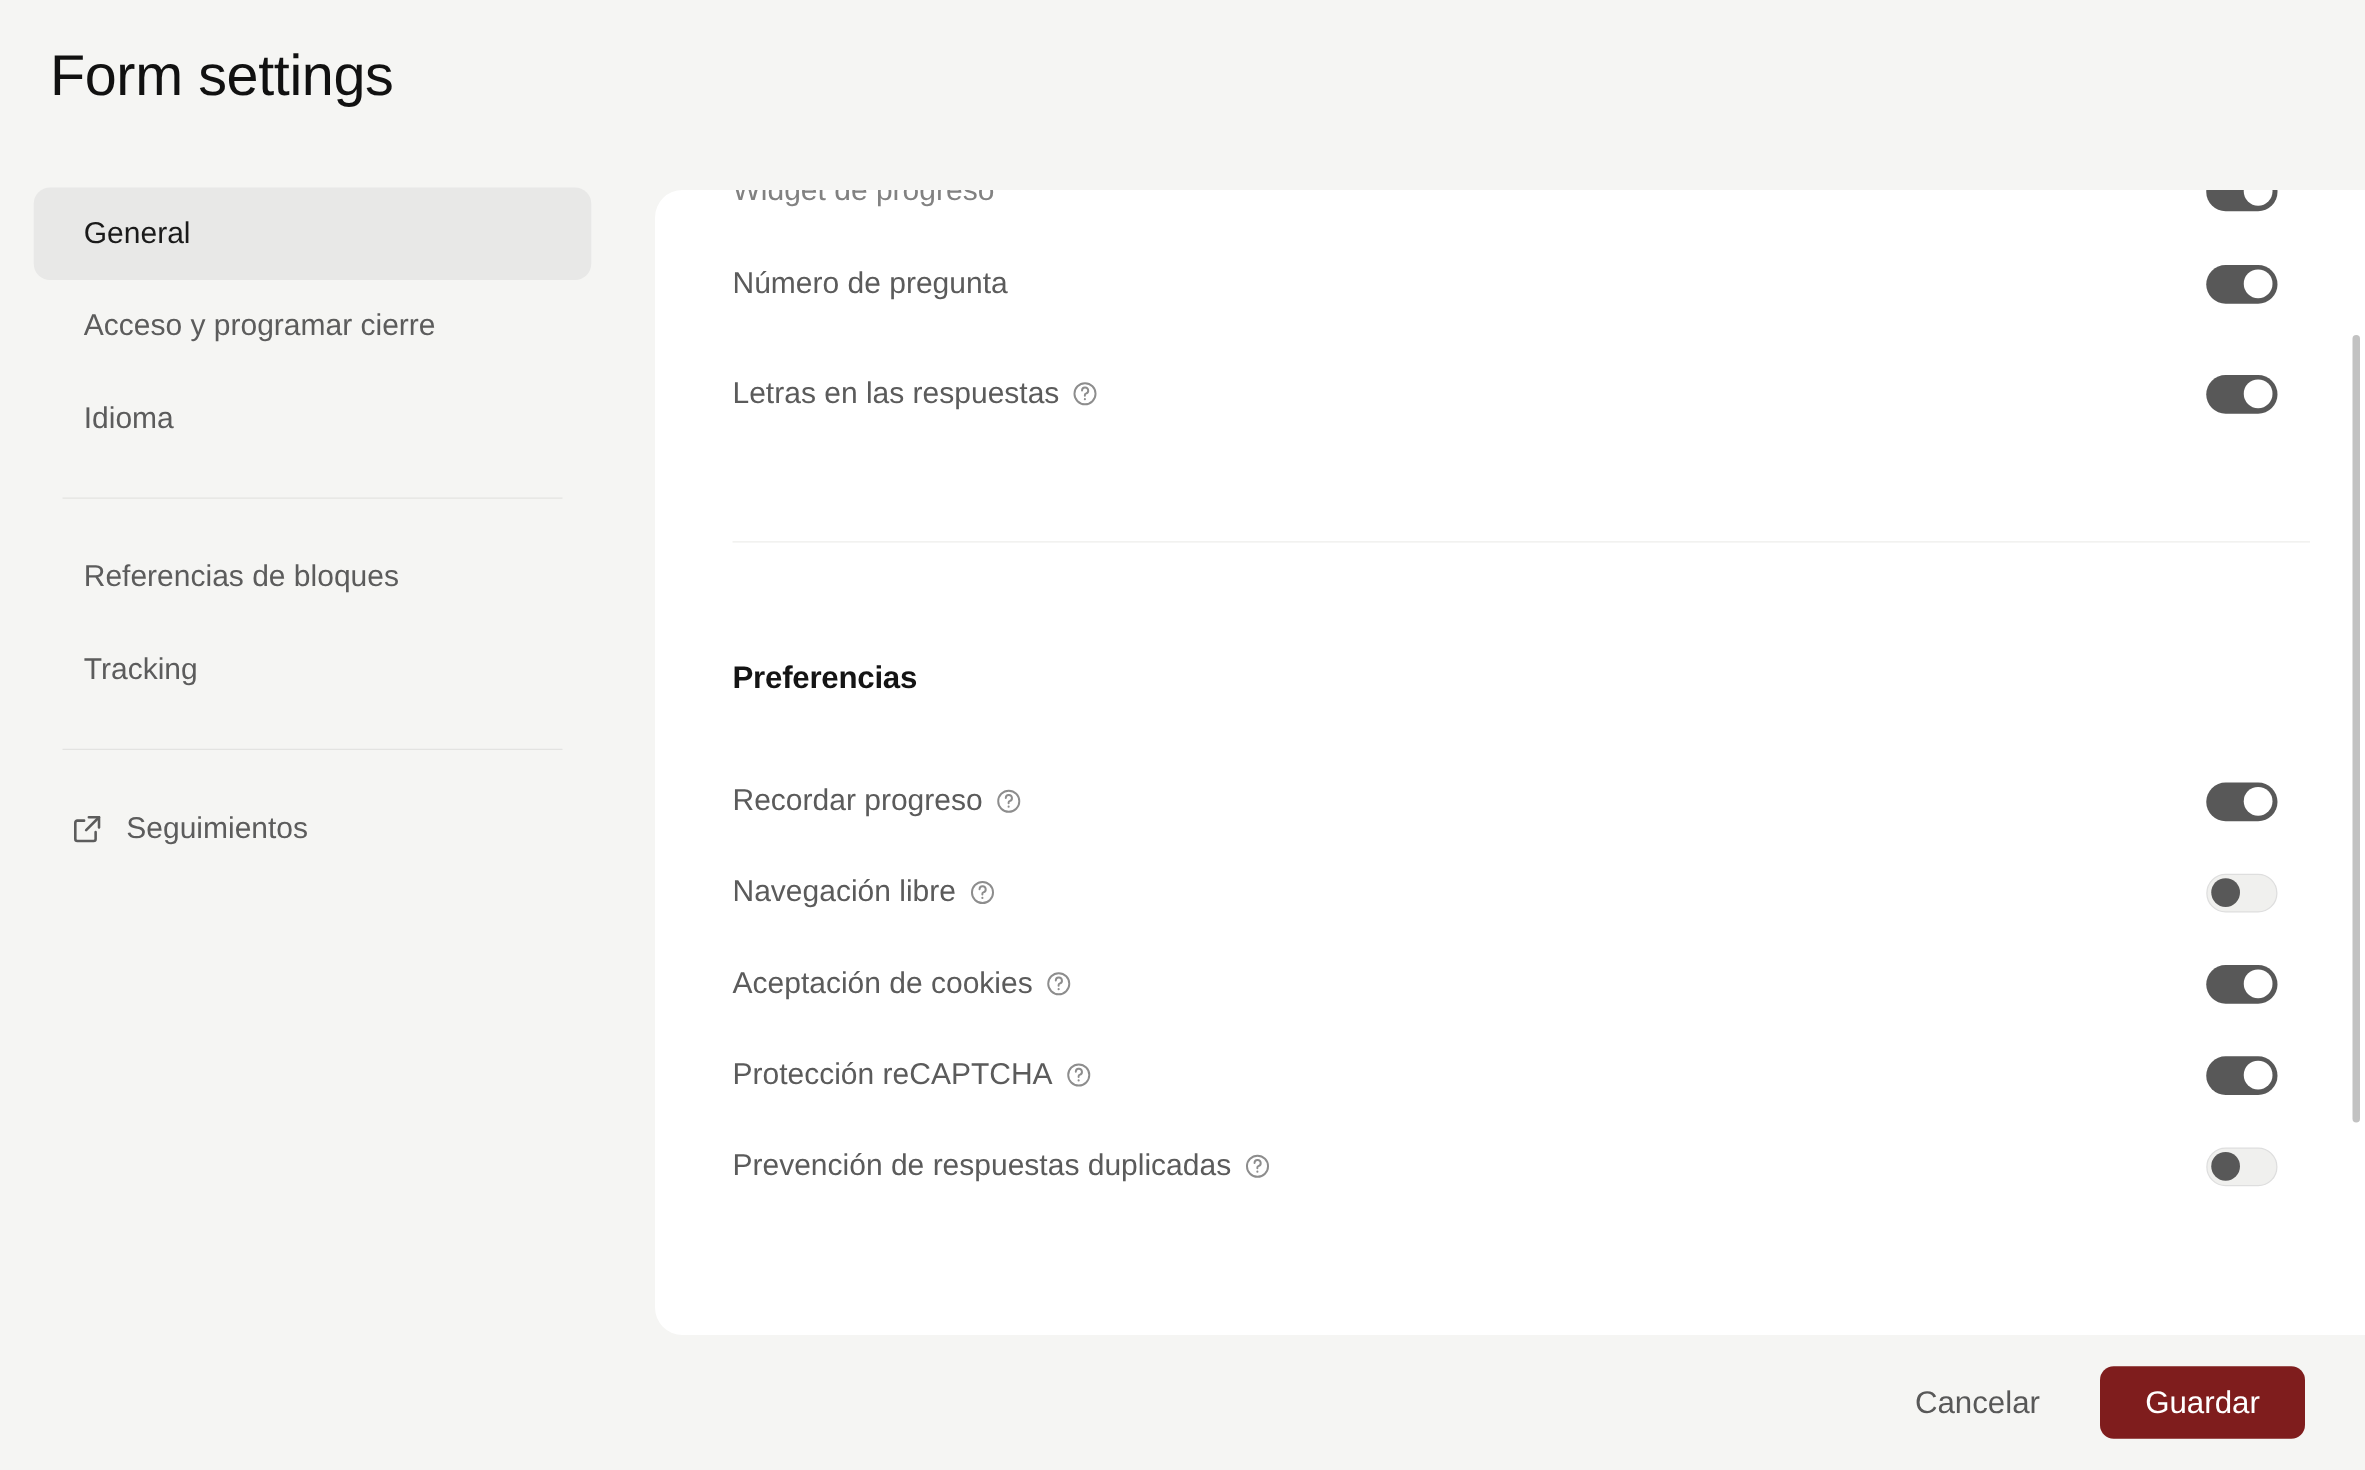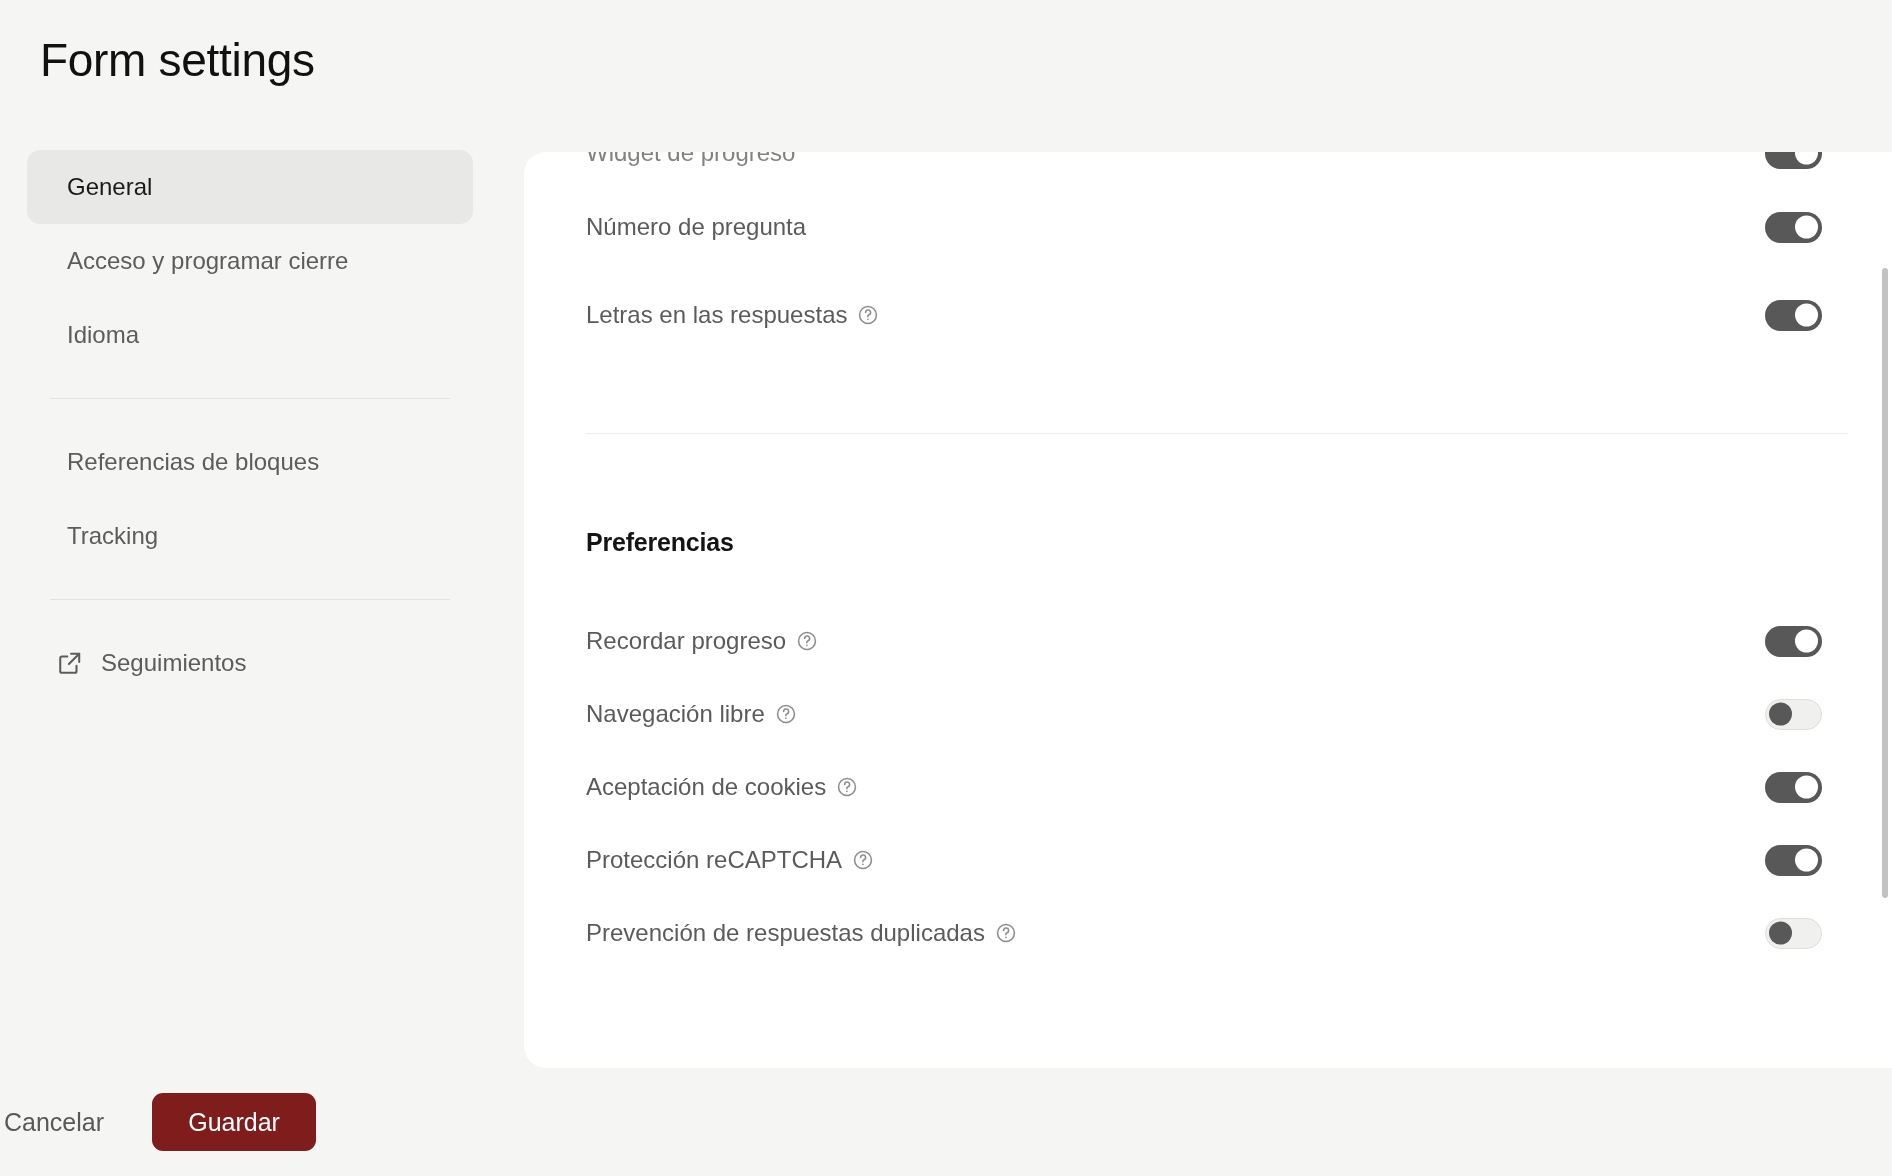--- a/index.html
+++ b/index.html
@@ -166,21 +166,22 @@
 
   
   .footer {
     position: absolute;
     left: 0;
     right: 0;
     bottom: 0;
     height: 108px;
     display: flex;
     align-items: center;
-    padding-right: 64px;
+    justify-content: flex-end;
+    padding-right: 48px;
     gap: 44px;
   }
   .btn-cancel {
     background: transparent;
     border: none;
     font-family: "Liberation Sans", sans-serif;
     font-size: 25px;
     color: #585858;
     cursor: pointer;
     padding: 10px 4px;

